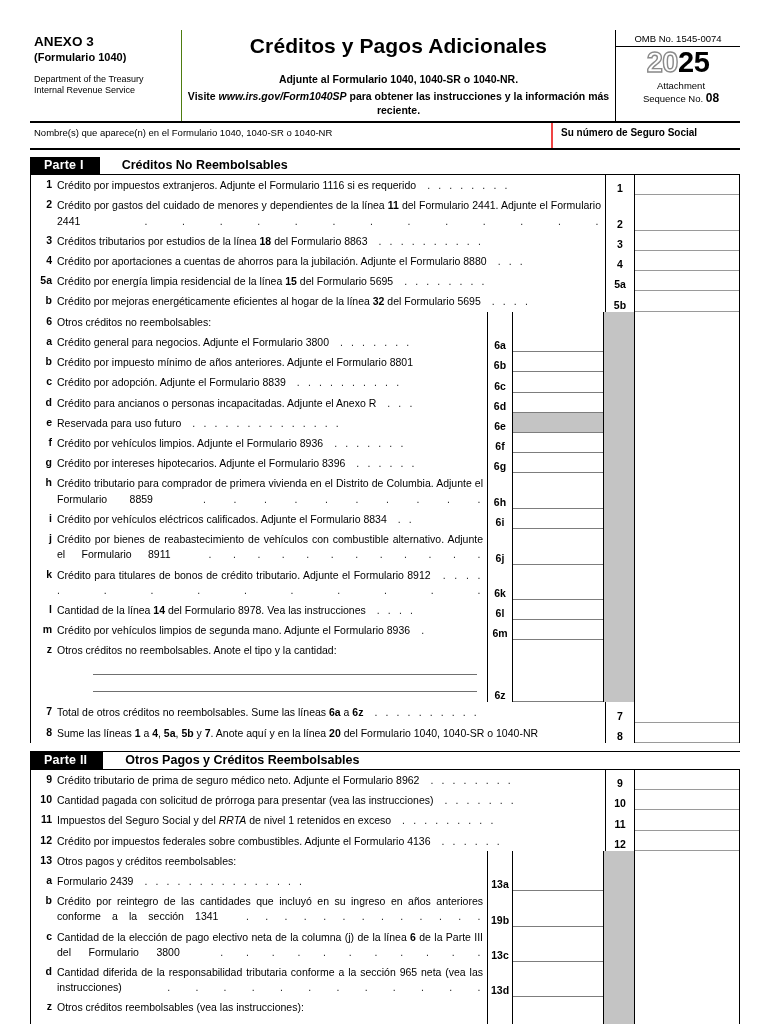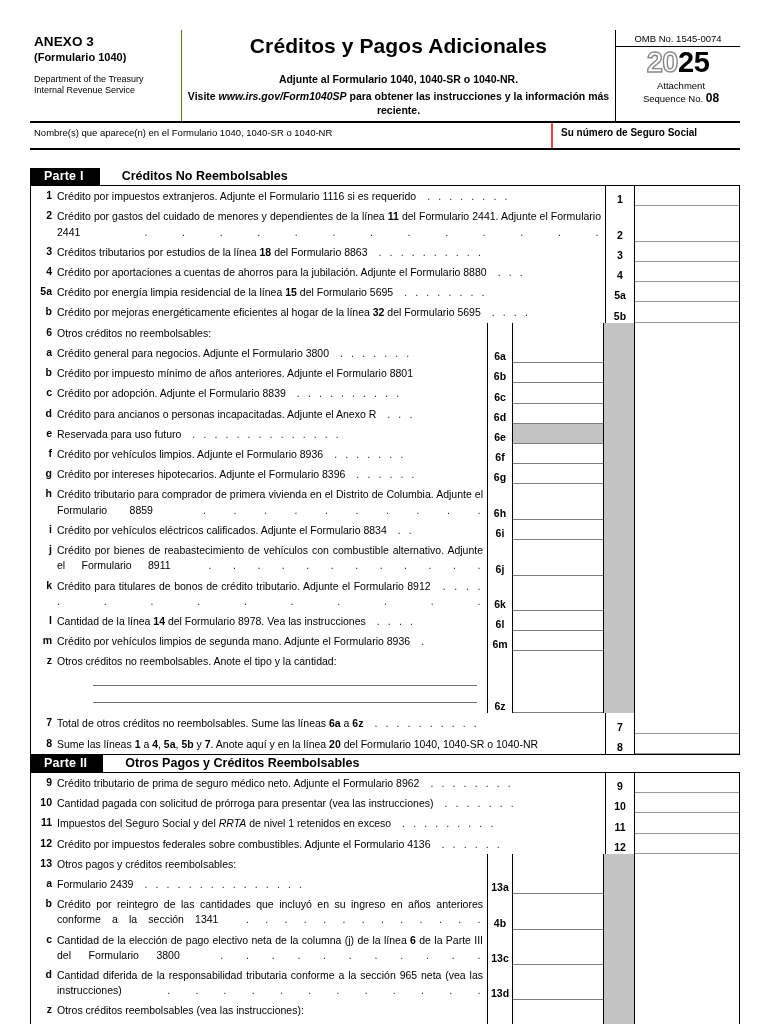--- a/index.html
+++ b/index.html
@@ -29,21 +29,21 @@
   .yr .hollow{color:#fff;-webkit-text-stroke:1.4px #8a8a8a;}
   .attach{font-size:9.5px;text-align:center;padding:0 0 2px 6px;line-height:1.2;}
   .attach .b{font-weight:bold;font-size:12px;}
 
   
   .namerow{display:flex;border-bottom:2px solid #000;}
   .namerow .l{flex:1;font-size:9.5px;padding:4px 4px 10px 4px;border-right:2px solid #ef4444;box-sizing:border-box;}
   .namerow .r{width:187px;font-size:10px;font-weight:bold;padding:4px 4px 10px 8px;box-sizing:border-box;}
 
   
-  .partbar{display:flex;align-items:stretch;border-bottom:1px solid #000;background:#fff;margin-top:18px;}
+  .partbar{display:flex;align-items:stretch;border-bottom:1px solid #000;background:#fff;margin-top:7px;}
   .partbar .tag{background:#000;color:#fff;font-size:12.5px;font-weight:bold;padding:1px 16px 2px 14px;letter-spacing:.2px;}
   .partbar .nm{font-size:12.5px;font-weight:bold;padding:1px 0 2px 22px;}
 
   
   .grid{border-left:1px solid #000;border-right:1px solid #000;}
   .row{display:flex;align-items:stretch;position:relative;}
   .no{width:26px;flex:none;text-align:right;font-size:10.5px;font-weight:bold;padding:3px 5px 0 0;box-sizing:border-box;}
   .no.sub{font-weight:bold;}
   .desc{flex:1;font-size:10.5px;padding:3px 4px 2px 0;box-sizing:border-box;line-height:1.45;position:relative;}
   .desc b{font-weight:bold;}
@@ -278,21 +278,21 @@
         <div class="amt"></div>
       </div>
       <div class="row">
         <div class="no">8</div>
         <div class="desc">Sume las líneas <b>1</b> a <b>4</b>, <b>5a</b>, <b>5b</b> y <b>7</b>. Anote aquí y en la línea <b>20</b> del Formulario 1040, 1040-SR o 1040-NR</div>
         <div class="numbox">8</div>
         <div class="amt"></div>
       </div>
     </div>
 
-  <div class="partbar" style="margin-top:0;border-top:1px solid #000;">
+  <div class="partbar" style="margin-top:8px;border-top:1px solid #000;">
     <div class="tag">Parte II</div>
     <div class="nm">Otros Pagos y Créditos Reembolsables</div>
   </div>
 
   <div class="grid" id="p2-main">
       <div class="row">
         <div class="no">9</div>
         <div class="desc">Crédito tributario de prima de seguro médico neto. Adjunte el Formulario 8962<span class="leader">&nbsp;&nbsp;. . . . . . . .</span></div>
         <div class="numbox">9</div>
         <div class="amt"></div>
@@ -329,21 +329,21 @@
         <div class="no sub">a</div>
         <div class="desc">Formulario 2439<span class="leader">&nbsp;&nbsp;. . . . . . . . . . . . . . .</span></div>
         <div class="subbox">13a</div>
         <div class="subamt"></div>
         <div class="gapcol"></div>
         <div class="tailcol"></div>
       </div>
       <div class="row">
         <div class="no sub">b</div>
         <div class="desc just">Crédito por reintegro de las cantidades que incluyó en su ingreso en años anteriores conforme a la sección 1341<span class="leader">&nbsp;&nbsp;. . . . . . . . . . . . .</span></div>
-        <div class="subbox">4b</div>
+        <div class="subbox">19b</div>
         <div class="subamt"></div>
         <div class="gapcol"></div>
         <div class="tailcol"></div>
       </div>
       <div class="row">
         <div class="no sub">c</div>
         <div class="desc just">Cantidad de la elección de pago electivo neta de la columna (j) de la línea <b>6</b> de la Parte III del Formulario 3800<span class="leader">&nbsp;&nbsp;. . . . . . . . . . .</span></div>
         <div class="subbox">13c</div>
         <div class="subamt"></div>
         <div class="gapcol"></div>

